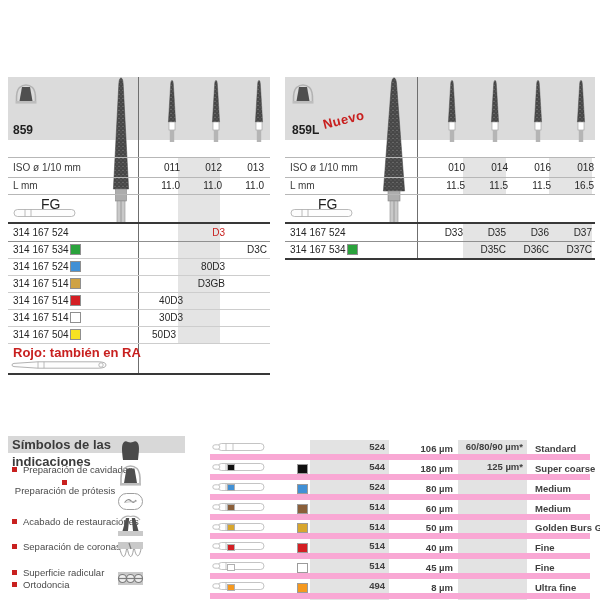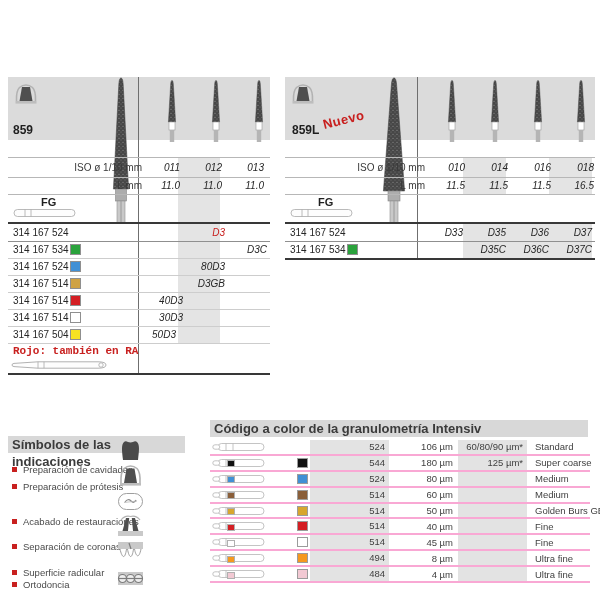--- a/index.html
+++ b/index.html
@@ -8,41 +8,41 @@
   .abs{position:absolute;}
   
   .prod{position:absolute;top:77px;}
   .band{position:absolute;left:0;top:0;height:63px;background:#dbdbdb;}
   .model{position:absolute;font-size:12px;font-weight:bold;color:#1f1f1f;}
   .badge-new{position:absolute;color:#c8201f;font-weight:bold;font-size:13px;
              transform:rotate(-14deg);transform-origin:left bottom;letter-spacing:.5px;}
   .vline{position:absolute;top:0;width:1px;background:#6f6f6f;}
   .colband{position:absolute;background:#e4e4e4;}
   .trow{position:absolute;left:0;display:flex;align-items:center;font-size:10px;}
-  .trow .lbl{padding-left:5px;color:#3a3a3a;text-align:right;}
-  .cell{text-align:right;box-sizing:border-box;padding-right:3px;color:#262626;font-style:italic;}
+  .trow .lbl{padding-left:5px;color:#3a3a3a;}
+  .cell{text-align:right;box-sizing:border-box;padding-right:3px;color:#262626;}
   .iso-row{border-top:1px solid #b7b7b7;border-bottom:1px solid #b7b7b7;}
   .l-row{border-bottom:1px solid #b7b7b7;}
-  .fg-lbl{position:absolute;font-size:11px;font-weight:bold;color:#1f1f1f;padding-left:28px;}
+  .fg-lbl{position:absolute;font-size:14px;font-weight:normal;color:#1f1f1f;padding-left:28px;}
   .thick{position:absolute;left:0;height:2px;background:#383838;}
   .code-row{border-bottom:1px solid #cdcdcd;}
   .code-row.first{border-bottom:1px solid #8f8f8f;}
   .art{box-sizing:border-box;padding-left:5px;font-size:10px;color:#262626;}
   .chip{width:11px;height:11px;border:1px solid #8f8f8f;box-sizing:border-box;flex:0 0 11px;}
   .code-cell{font-size:10px;}
   .red-code{color:#c8201f;}
-  .note{position:absolute;color:#c8201f;font-weight:bold;font-size:11px;font-family:Liberation Mono, monospace;}
+  .note{position:absolute;color:#c8201f;font-weight:bold;font-size:13px;}
   
   .sec-head{position:absolute;background:#d8d8d8;height:17px;line-height:17px;
             font-size:13px;font-weight:bold;color:#3b3b3b;padding-left:4px;box-sizing:border-box;}
   .sym-item{position:absolute;display:flex;align-items:center;height:12px;}
   .sym-bullet{width:5px;height:5px;background:#c8201f;margin-left:4px;flex:0 0 5px;}
   .sym-label{font-size:9.5px;color:#4a4a4a;margin-left:6px;white-space:nowrap;}
   .gran-rows{position:absolute;left:0;top:20px;width:380px;}
-  .gran-row{display:flex;align-items:center;height:13.9px;border-bottom:2px solid #f9a8d4;font-size:9.5px;color:#3f3f3f;}
+  .gran-row{display:flex;align-items:flex-end;height:13.9px;border-bottom:6px solid #f9a8d4;font-size:9.5px;color:#3f3f3f;font-weight:bold;}
   .pill-wrap{flex:0 0 87px;position:relative;height:13.9px;}
   .pill-wrap svg{position:absolute;left:2px;top:2px;}
   .pill-chip{position:absolute;left:17px;top:4.5px;width:6px;height:5px;border:0.5px solid #b0b0b0;}
   .g-chip{flex:0 0 11px;width:10px;height:10px;border:1px solid #9b9b9b;box-sizing:border-box;}
   .g-code{flex:0 0 79px;background:#e3e3e3;text-align:right;padding-right:4px;box-sizing:border-box;height:100%;line-height:13.9px;margin-left:2px;}
   .g-grain{flex:0 0 69px;text-align:right;padding-right:5px;box-sizing:border-box;}
   .g-alt{flex:0 0 69px;background:#e3e3e3;text-align:right;padding-right:4px;box-sizing:border-box;height:100%;line-height:13.9px;}
   .g-name{flex:1;padding-left:8px;white-space:nowrap;}
 </style>
 </head>
@@ -270,21 +270,21 @@
     <div class="thick" style="top:181px;width:310px;"></div>
   </section>
 
   <section class="abs" style="left:8px;top:420px;width:195px;height:178px;">
     <div class="sec-head" style="left:0;top:16px;width:177px;">Símbolos de las indicaciones</div>
 
     <div class="sym-item" style="left:0;top:443px0;top:43px;width:108px;">
       <span class="sym-bullet"></span>
       <span class="sym-label">Preparación de cavidades</span>
     </div>
-    <div class="sym-item" style="left:0;top:60px;width:108px;">
+    <div class="sym-item" style="left:0;top:60px;width:108px;flex-direction:column;">
       <span class="sym-bullet"></span>
       <span class="sym-label">Preparación de prótesis</span>
     </div>
     <div class="sym-item" style="left:0;top:95px;width:108px;">
       <span class="sym-bullet"></span>
       <span class="sym-label">Acabado de restauraciones</span>
     </div>
     <div class="sym-item" style="left:0;top:120px;width:108px;">
       <span class="sym-bullet"></span>
       <span class="sym-label">Separación de coronas</span>
@@ -325,21 +325,20 @@
     <svg class="abs" style="left:109px;top:146px;" width="27" height="25" viewBox="0 0 27 25">
       <rect x="1" y="6" width="25" height="13" fill="#c9c9c9"></rect>
       <circle cx="5.5" cy="12.5" r="4" fill="#eeeeee" stroke="#7c7c7c" stroke-width="1.2"></circle>
       <circle cx="13.5" cy="12.5" r="4" fill="#eeeeee" stroke="#7c7c7c" stroke-width="1.2"></circle>
       <circle cx="21.5" cy="12.5" r="4" fill="#eeeeee" stroke="#7c7c7c" stroke-width="1.2"></circle>
       <line x1="1" y1="12.5" x2="26" y2="12.5" stroke="#7c7c7c" stroke-width="1.2"></line>
     </svg>
   </section>
 
   <section class="abs" style="left:210px;top:420px;width:380px;height:178px;">
-    <div class="sec-head" style="left:0;top:0;width:378px;">Código a color de la granulometría Intensiv</div>
     <div class="gran-rows">
 
       <div class="gran-row">
         <div class="pill-wrap">
           <svg width="54" height="10" viewBox="0 0 54 10">
               <rect x="6" y="1.5" width="46" height="7" rx="3.5" fill="#fff" stroke="#b5b5b5" stroke-width="0.8"></rect>
               <rect x="0.8" y="2.8" width="7" height="4.4" rx="2.2" fill="#fff" stroke="#b5b5b5" stroke-width="0.8"></rect>
               <line x1="14" y1="1.5" x2="14" y2="8.5" stroke="#b5b5b5" stroke-width="0.8"></line>
               <line x1="21" y1="1.5" x2="21" y2="8.5" stroke="#b5b5b5" stroke-width="0.8"></line>
             </svg>

